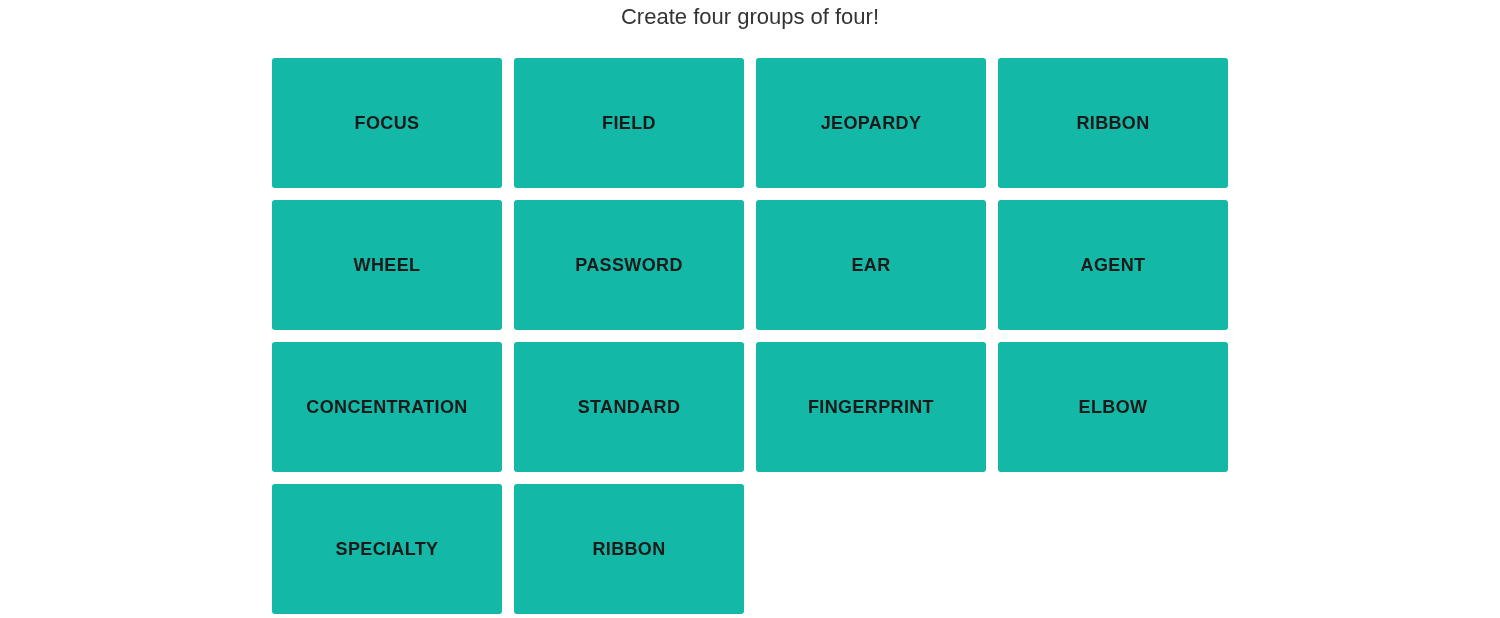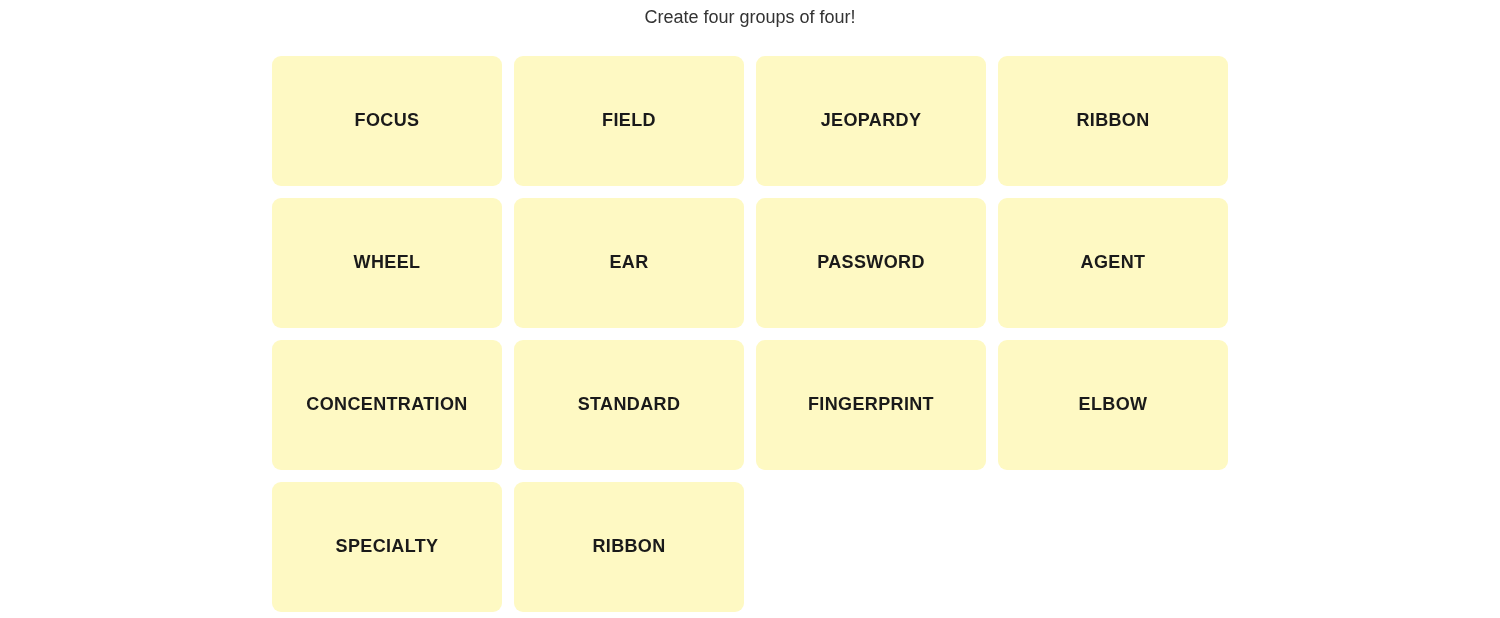--- a/index.html
+++ b/index.html
@@ -13,36 +13,36 @@
       font-family: 'Georgia', serif;
       display: flex;
       flex-direction: column;
       align-items: center;
       justify-content: center;
       min-height: 618px;
       width: 1500px;
     }
 
     .subtitle {
-      font-size: 18px;
+      font-size: 22px;
       color: #333333;
       margin-bottom: 28px;
       font-family: Arial, sans-serif;
     }
 
     .grid {
       display: grid;
       grid-template-columns: repeat(4, 230px);
       grid-template-rows: repeat(4, 130px);
       gap: 12px;
     }
 
     .card {
-      background-color: #fef9c3;
-      border-radius: 9px;
+      background-color: #14b8a6;
+      border-radius: 3px;
       display: flex;
       align-items: center;
       justify-content: center;
       cursor: pointer;
       transition: background-color 0.15s;
     }
 
     .card-label {
       font-weight: 700;
       font-size: 18px;
@@ -68,24 +68,24 @@
     <div class="card">
       <span class="card-label">JEOPARDY</span>
     </div>
     <div class="card">
       <span class="card-label">RIBBON</span>
     </div>
     <div class="card">
       <span class="card-label">WHEEL</span>
     </div>
     <div class="card">
-      <span class="card-label">EAR</span>
+      <span class="card-label">PASSWORD</span>
     </div>
     <div class="card">
-      <span class="card-label">PASSWORD</span>
+      <span class="card-label">EAR</span>
     </div>
     <div class="card">
       <span class="card-label">AGENT</span>
     </div>
     <div class="card">
       <span class="card-label">CONCENTRATION</span>
     </div>
     <div class="card">
       <span class="card-label">STANDARD</span>
     </div>

